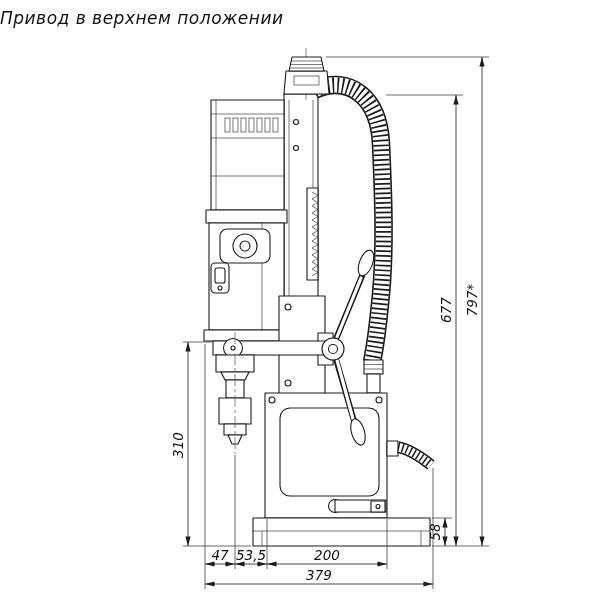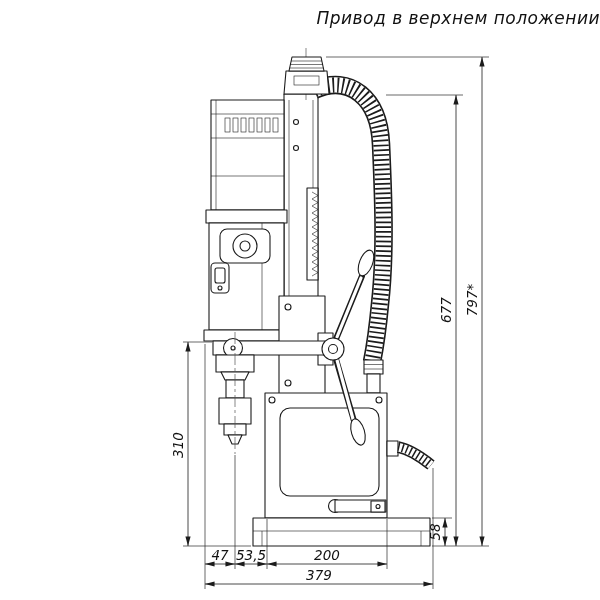--- a/index.html
+++ b/index.html
@@ -1,18 +1,18 @@
 <!DOCTYPE html>
 <html><head>
 <meta charset="utf-8">
 <style>
   html,body{margin:0;padding:0;background:#fff;}
   body{width:600px;height:600px;overflow:hidden;}
   .sheet{position:relative;width:600px;height:600px;background:#ffffff;font-family:"DejaVu Sans",sans-serif;}
-  .title{position:absolute;top:8px;left:0;right:0;text-align:right;
+  .title{position:absolute;top:8px;left:0;right:0;text-align:left;
          font:italic 17px "DejaVu Sans",sans-serif;color:#111;letter-spacing:.5px;}
   svg{position:absolute;left:0;top:0;}
   
   .ol{stroke:#1c1c1c;stroke-width:1.1;fill:#fff;stroke-linejoin:round;}
   .oln{stroke:#1c1c1c;stroke-width:1.1;fill:none;stroke-linejoin:round;}
   .thin{stroke:#1c1c1c;stroke-width:.6;fill:none;}
   .cl{stroke:#555;stroke-width:.7;fill:none;stroke-dasharray:12 3 3 3;}
   .ext{stroke:#2a2a2a;stroke-width:.7;fill:none;}
   .dim{stroke:#1c1c1c;stroke-width:.8;fill:none;}
   .hoseEdge{stroke:#1c1c1c;stroke-width:18.6;fill:none;stroke-linecap:butt;}

